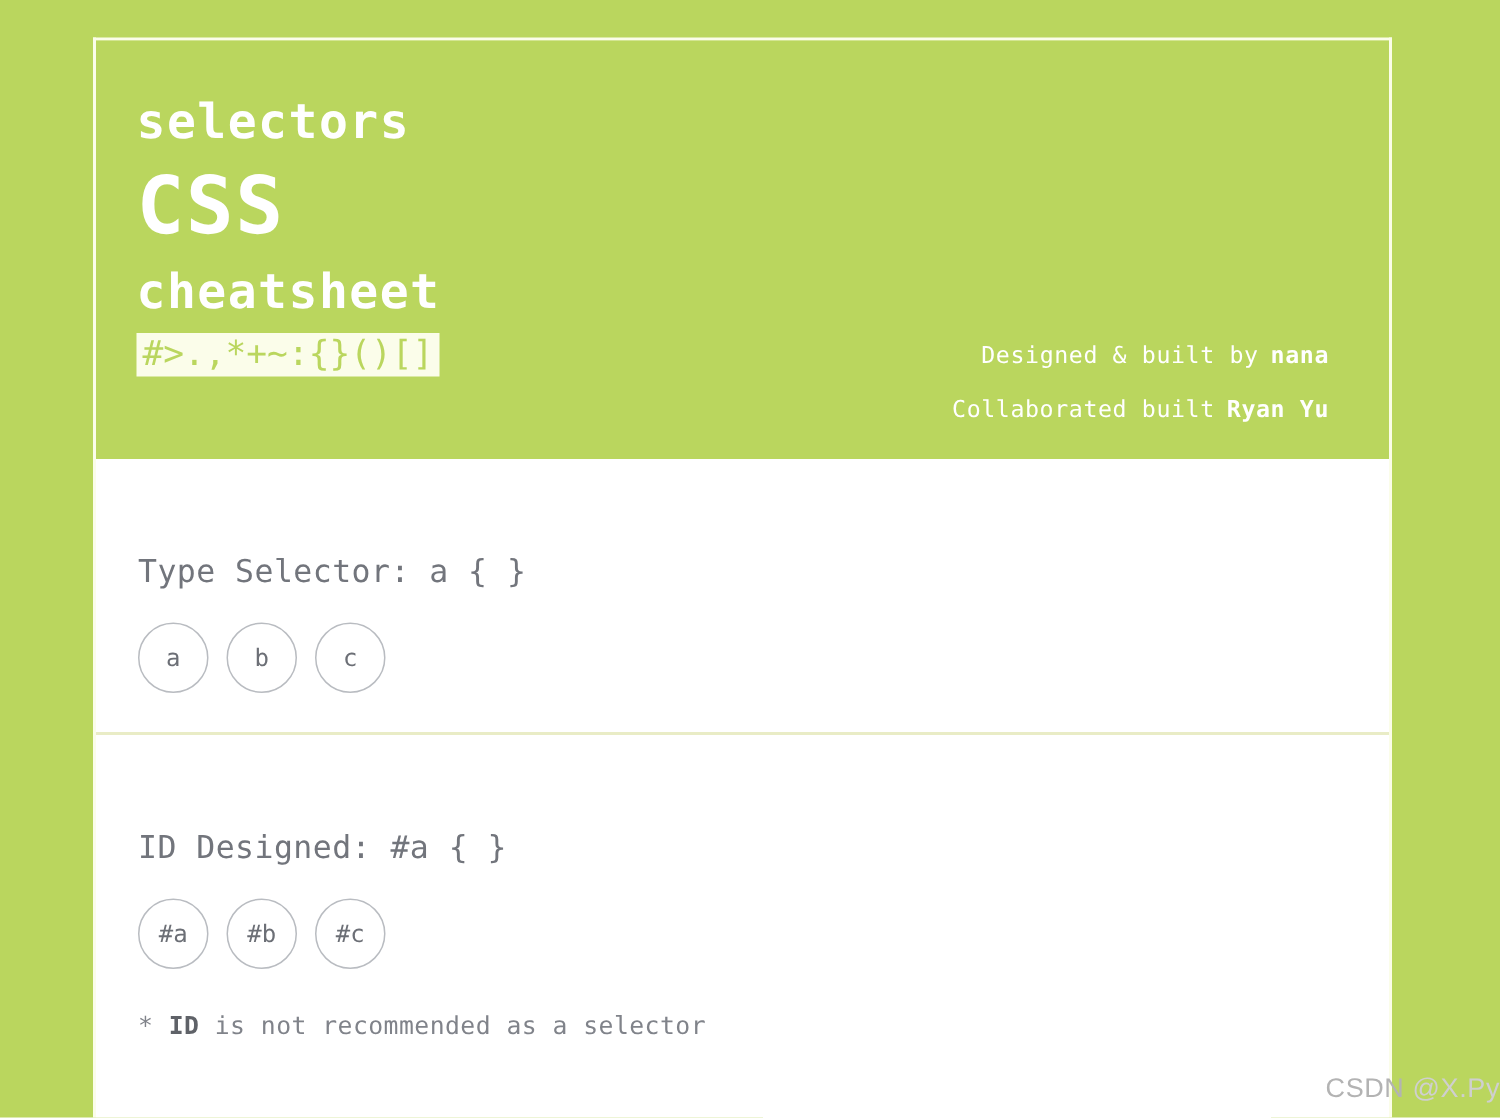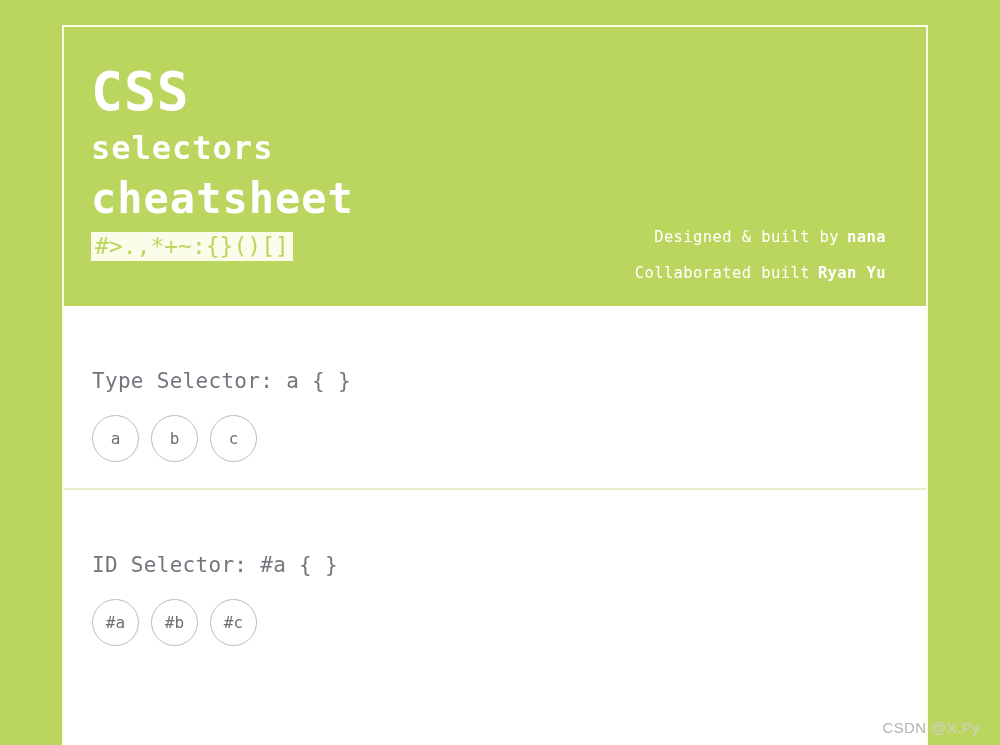--- a/index.html
+++ b/index.html
@@ -50,21 +50,21 @@
     margin-bottom: 14px;
   }
 
   #title-selectors {
     font-size: 32px;
     margin-bottom: 14px;
     letter-spacing: 1px;
   }
 
   #title-cheatsheet {
-    font-size: 42px;
+    font-size: 32px;
     margin-bottom: 12px;
     letter-spacing: 1px;
   }
 
   #symbols-row {
     display: inline-block;
     background: #fbfdea;
     color: #bad65e;
     font-size: 23px;
     font-weight: normal;
@@ -146,41 +146,41 @@
     color: #80838a;
     font-size: 16.5px;
     letter-spacing: 0.3px;
     white-space: nowrap;
   }
   .note b { color: #5f6268; font-weight: bold; }
 
   
   #watermark {
     position: absolute;
-    right: 20px;
+    right: 0;
     bottom: 9px;
     font-family: "Liberation Sans", sans-serif;
-    font-size: 15px;
+    font-size: 18px;
     color: #b3b3b3;
     letter-spacing: 0.4px;
     z-index: 50;
     text-align: right;
   }
   #watermark .wm-handle { color: #cfcfcf; }
 </style>
 </head>
 <body>
 
 <div id="card">
 
   <header id="hero">
 
+    <div class="hero-title" id="title-selectors">selectors</div>
+
     <div class="hero-title" id="title-css">CSS</div>
-
-    <div class="hero-title" id="title-selectors">selectors</div>
 
     <div class="hero-title" id="title-cheatsheet">cheatsheet</div>
 
     <div id="symbols-row">#&gt;.,*+~:{}()[]</div>
 
     <div id="credits">
       <span class="line">
         <span>Designed &amp; built by</span><span class="name">nana</span>
       </span>
       <span class="line">
@@ -200,25 +200,26 @@
           <div class="chip">b</div>
           <div class="chip">c</div>
         </div>
       </div>
     </section>
 
     <div class="divider"></div>
 
     <section class="section">
       <div class="section-inner">
-        <div class="section-title">ID Selector: #a { }</div>
+        <div class="section-title">ID Designed: #a { }</div>
         <div class="chips">
           <div class="chip">#a</div>
           <div class="chip">#b</div>
           <div class="chip">#c</div>
         </div>
+        <div class="note"><span>* </span><b>ID</b><span> is not recommended as a selector</span></div>
       </div>
     </section>
 
   </main>
 </div>
 
 <div id="watermark"><span>CSDN </span><span class="wm-handle">@X.Py</span></div>
 
 </body></html>

